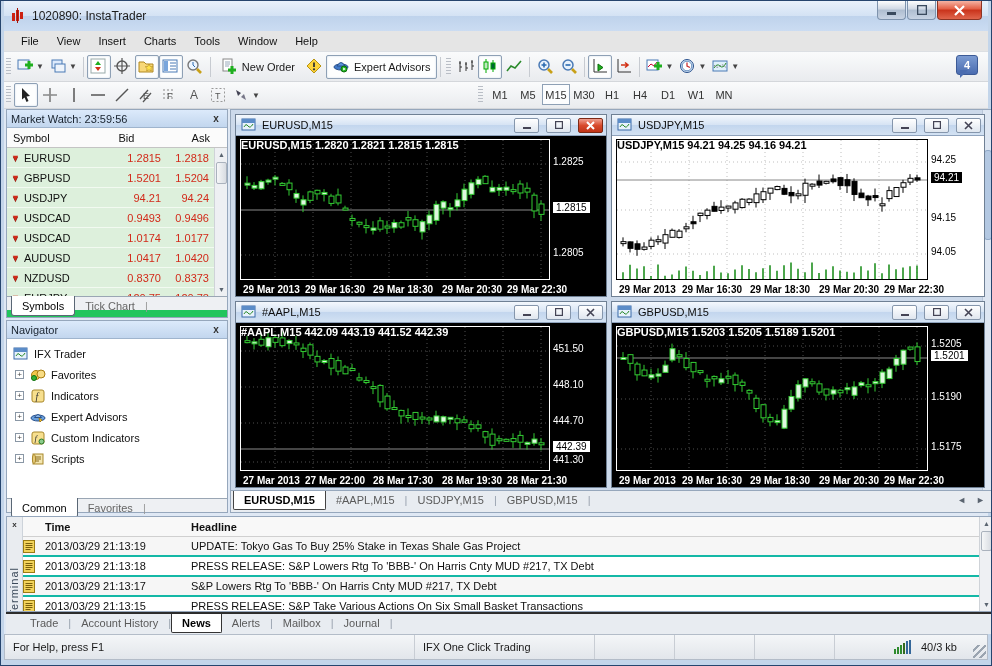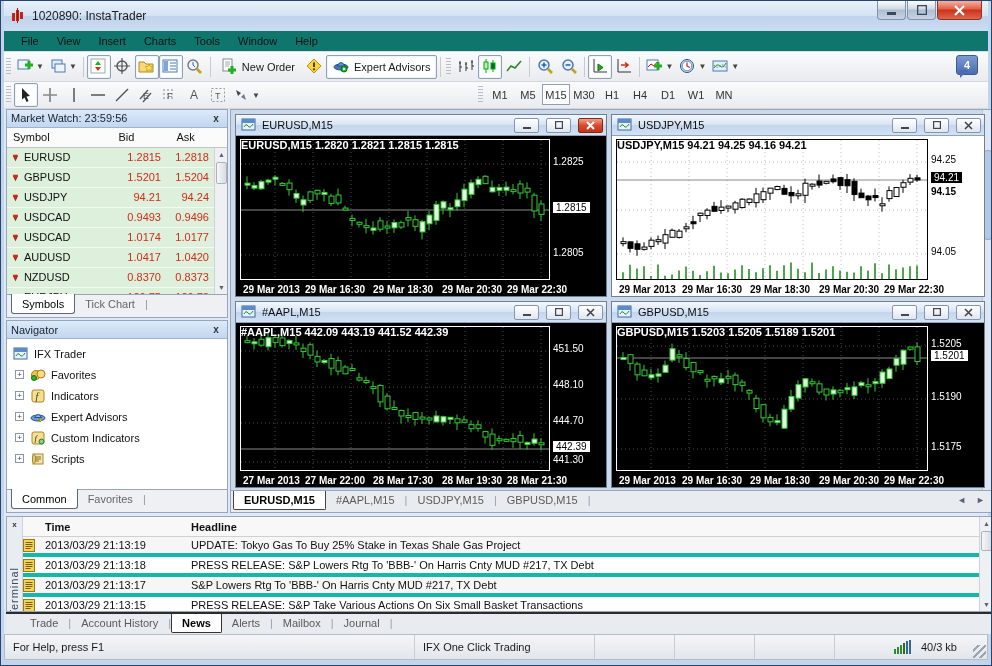--- a/index.html
+++ b/index.html
@@ -10,21 +10,21 @@
   .titlebar { position:relative; height:30px; display:flex; align-items:center; padding:0 6px;
     background:linear-gradient(#e9f1fb 0%,#d3e2f4 50%,#bfd3ec 51%,#cbdcf2 100%); }
   .title-text { margin-left:6px; font-size:12px; color:#1c1c1c; }
   .winbtns { position:absolute; right:6px; top:0; display:flex; }
   .wbtn { width:29px; height:19px; border:1px solid #7e93ad; border-top:none; border-radius:0 0 4px 4px;
     background:linear-gradient(#fdfdfd,#cfd8e4 45%,#aebdd0 50%,#c8d4e4); display:flex; align-items:center; justify-content:center;
     color:#333; font-size:10px; margin-left:1px; }
   .wbtn.close { width:45px; background:linear-gradient(#f5b3a3,#e35d43 45%,#c9331b 50%,#e0654c); color:#fff; border-color:#8c3323; font-weight:bold; }
 
   
-  .menubar { height:21px; background:#0f766e; border-bottom:1px solid #dcdfe3; display:flex; align-items:center; padding-left:8px; }
+  .menubar { height:21px; background:#e5e5e5; border-bottom:1px solid #dcdfe3; display:flex; align-items:center; padding-left:8px; }
   .menu-item { padding:2px 9px; border-radius:2px; }
   .toolbar { position:relative; background:linear-gradient(#fafbfc,#e9ebee); border-bottom:1px solid #d4d7db; display:flex; align-items:center; }
   .tb1 { height:30px; }
   .tb2 { height:27px; }
   .grip { width:5px; height:18px; margin:0 3px 0 2px; background:repeating-linear-gradient(180deg,#b9bec6 0 1px,transparent 1px 3px); }
   .vsep { width:1px; height:20px; background:#c7cbd1; margin:0 3px; }
   .tbtn { min-width:24px; height:24px; display:flex; align-items:center; justify-content:center; border:1px solid transparent; border-radius:2px; padding:0 2px; }
   .tbtn.pressed { background:#fdfefe; border:1px solid #8ea0b5; box-shadow:inset 0 0 2px #cdd9e6; }
   .tbtn.labelled { padding:0 6px; gap:4px; }
   .tbtn .lbl { font-size:11px; color:#1a1a1a; white-space:nowrap; }
@@ -39,33 +39,33 @@
 
   .panel { position:absolute; left:2px; width:222px; background:#22c55e; border:1px solid #96a7bc; display:flex; flex-direction:column; }
   .panel-title { height:18px; background:linear-gradient(#dcea fb,#c2d6ee); background:linear-gradient(#dceafb,#c2d6ee); border-bottom:1px solid #9fb4cd;
      display:flex; align-items:center; padding:0 4px; color:#18222e; }
   .panel-title .pt-close { margin-left:auto; width:14px; height:13px; display:flex; align-items:center; justify-content:center; color:#333; font-weight:bold; font-size:10px; }
 
   
   .mw-header { height:20px; display:flex; border-bottom:1px solid #c4c4c4; background:#fbfbfb; align-items:center; }
   .mw-header .c1 { width:92px; padding-left:6px; }
   .mw-header .c2 { width:62px; text-align:center; }
-  .mw-header .c3 { width:52px; text-align:left; padding-right:2px;margin-left:20px; }
+  .mw-header .c3 { width:52px; text-align:center; padding-right:2px;margin-left:20px; }
   .mw-body { position:relative; height:148px; overflow:hidden; background:#ddf0dc; }
   .mw-row { height:20px; display:flex; align-items:center; border-bottom:1px solid #f2faf1; }
   .mw-sym { width:92px; padding-left:4px; color:#101010; display:flex; align-items:center; gap:4px; }
   .mw-arrow { color:#cf2a18; font-size:9px; text-shadow:0 1px 0 #7e1408; }
   .mw-bid { width:62px; text-align:right; color:#d22a1a; }
   .mw-ask { width:52px; text-align:right; padding-right:4px; color:#d22a1a; }
   .mw-scroll { position:absolute; right:0; top:0; bottom:0; width:13px; background:#eef0f3; border-left:1px solid #cfd3d8; }
   .mw-scroll .thumb { position:absolute; top:14px; left:1px; width:11px; height:22px; background:linear-gradient(90deg,#f6f7f8,#d8dce2); border:1px solid #aab2bd; border-radius:2px; }
   .sarrow { position:absolute; left:0; width:13px; height:13px; display:flex; align-items:center; justify-content:center; font-size:7px; color:#5a6470; }
 
   
-  .tabstrip { height:23px; background:#eef0f3; border-top:1px solid #9aa6b4; display:flex; align-items:flex-start; padding-left:4px; }
+  .tabstrip { height:14px; background:#eef0f3; border-top:1px solid #9aa6b4; display:flex; align-items:flex-start; padding-left:4px; }
   .tabstrip .tab { padding:3px 10px 3px; color:#666; display:flex; align-items:center; }
   .tabstrip .tab.active { background:#fff; border:1px solid #5a6775; border-top:none; border-radius:0 0 3px 3px; color:#000; margin-top:-1px; padding-top:4px; }
   .tabstrip .tabsep { color:#999; margin-top:3px; }
 
   
   .nav-tree { flex:1; padding:4px 2px 0 6px; overflow:hidden; background:#fff; }
   .tree-row { height:21px; display:flex; align-items:center; gap:5px; }
   .tree-children .tree-row { padding-left:2px; }
   .expander { width:9px; height:9px; border:1px solid #8a97a5; background:#fff; color:#444; font-size:8px; line-height:7px; text-align:center; margin-right:1px; }
   .tree-label { color:#101010; }
@@ -106,21 +106,21 @@
   .tab-scrollers { margin-left:auto; margin-right:8px; margin-top:4px; color:#5a6470; font-size:9px; display:flex; gap:10px; }
 
   
   .terminal { position:absolute; left:2px; top:407px; width:988px; height:96px; background:#fff; border:1px solid #96a7bc; display:flex; overflow:hidden; }
   .term-strip { width:16px; background:#e9ecf0; border-right:1px solid #cdd3da; position:relative; }
   .term-close { position:absolute; top:2px; left:2px; width:11px; height:11px; font-size:8px; font-weight:bold; color:#333; display:flex; align-items:center; justify-content:center; }
   .term-vlabel { position:absolute; left:1px; top:50px; writing-mode:vertical-rl; transform:rotate(180deg); color:#3c4document:#3c4a5a; color:#3c4a5a; letter-spacing:1px; }
   .term-main { flex:1; overflow:hidden; }
   .news-header { height:20px; display:flex; align-items:center; border-bottom:1px solid #d0d0d0; background:#f8f8f8; font-weight:bold; }
   .nh-time { width:168px; padding-left:22px; }
-  .news-row { height:20px; display:flex; align-items:center; border-bottom:4px solid #14b8a6; }
+  .news-row { height:20px; display:flex; align-items:center; border-bottom:2px solid #14b8a6; }
   .news-row:nth-child(odd) { background:#f6f6f6; }
   .nr-ico { width:22px; text-align:center; }
   .nr-time { width:146px; color:#101010; }
   .nr-head { flex:1; color:#101010; white-space:nowrap; overflow:hidden; }
   .term-scroll { width:14px; background:#eef0f3; border-left:1px solid #cfd3d8; position:relative; }
   .term-scroll .thumb { position:absolute; top:14px; left:1px; width:11px; height:20px; background:linear-gradient(90deg,#f6f7f8,#d8dce2); border:1px solid #aab2bd; border-radius:2px; }
 
   .term-tabbar { position:absolute; left:2px; top:503px; width:988px; height:22px; background:#e8ecf1; border-top:2px solid #2c2c2c; display:flex; align-items:flex-start; padding-left:14px; }
   .term-tabbar .tab { padding:3px 10px; color:#5a5a5a; }
   .term-tabbar .tab.active { background:#fff; border:1px solid #333; border-top:none; border-radius:0 0 2px 2px; color:#000; font-weight:bold; }
@@ -947,21 +947,21 @@
                 <line x1="272" y1="139" x2="272" y2="124.5685565280728" stroke="#008000" stroke-width="1.4"></line>
                 <line x1="279" y1="139" x2="279" y2="129.19889217056334" stroke="#008000" stroke-width="1.4"></line>
                 <line x1="286" y1="139" x2="286" y2="127.52301607234403" stroke="#008000" stroke-width="1.4"></line>
                 <line x1="293" y1="139" x2="293" y2="126.17906869063154" stroke="#008000" stroke-width="1.4"></line>
                 <line x1="300" y1="139" x2="300" y2="125.37646279856563" stroke="#008000" stroke-width="1.4"></line>
               </svg>
             </div>
             <div class="cw-info">USDJPY,M15  94.21 94.25 94.16 94.21</div>
             <span class="ylab" style="left: 319px; top: 18px;">94.25</span>
             <span class="ylab boxed" style="left: 319px; top: 36px;">94.21</span>
-            <span class="ylab" style="left: 319px; top: 50px; font-weight: bold;">94.15</span>
+            <span class="ylab" style="left: 319px; top: 76px;">94.15</span>
             <span class="ylab" style="left: 319px; top: 110px;">94.05</span>
             <span class="xlab" style="left: 7px;">29 Mar 2013</span>
             <span class="xlab" style="left: 70px;">29 Mar 16:30</span>
             <span class="xlab" style="left: 138px;">29 Mar 18:30</span>
             <span class="xlab" style="left: 207px;">29 Mar 20:30</span>
             <span class="xlab" style="left: 272px;">29 Mar 22:30</span>
           </div>
         </div>
         <div class="chartwin" style="left: 4px; top: 191px; width: 372px; height: 187px;">
           <div class="cw-title">

